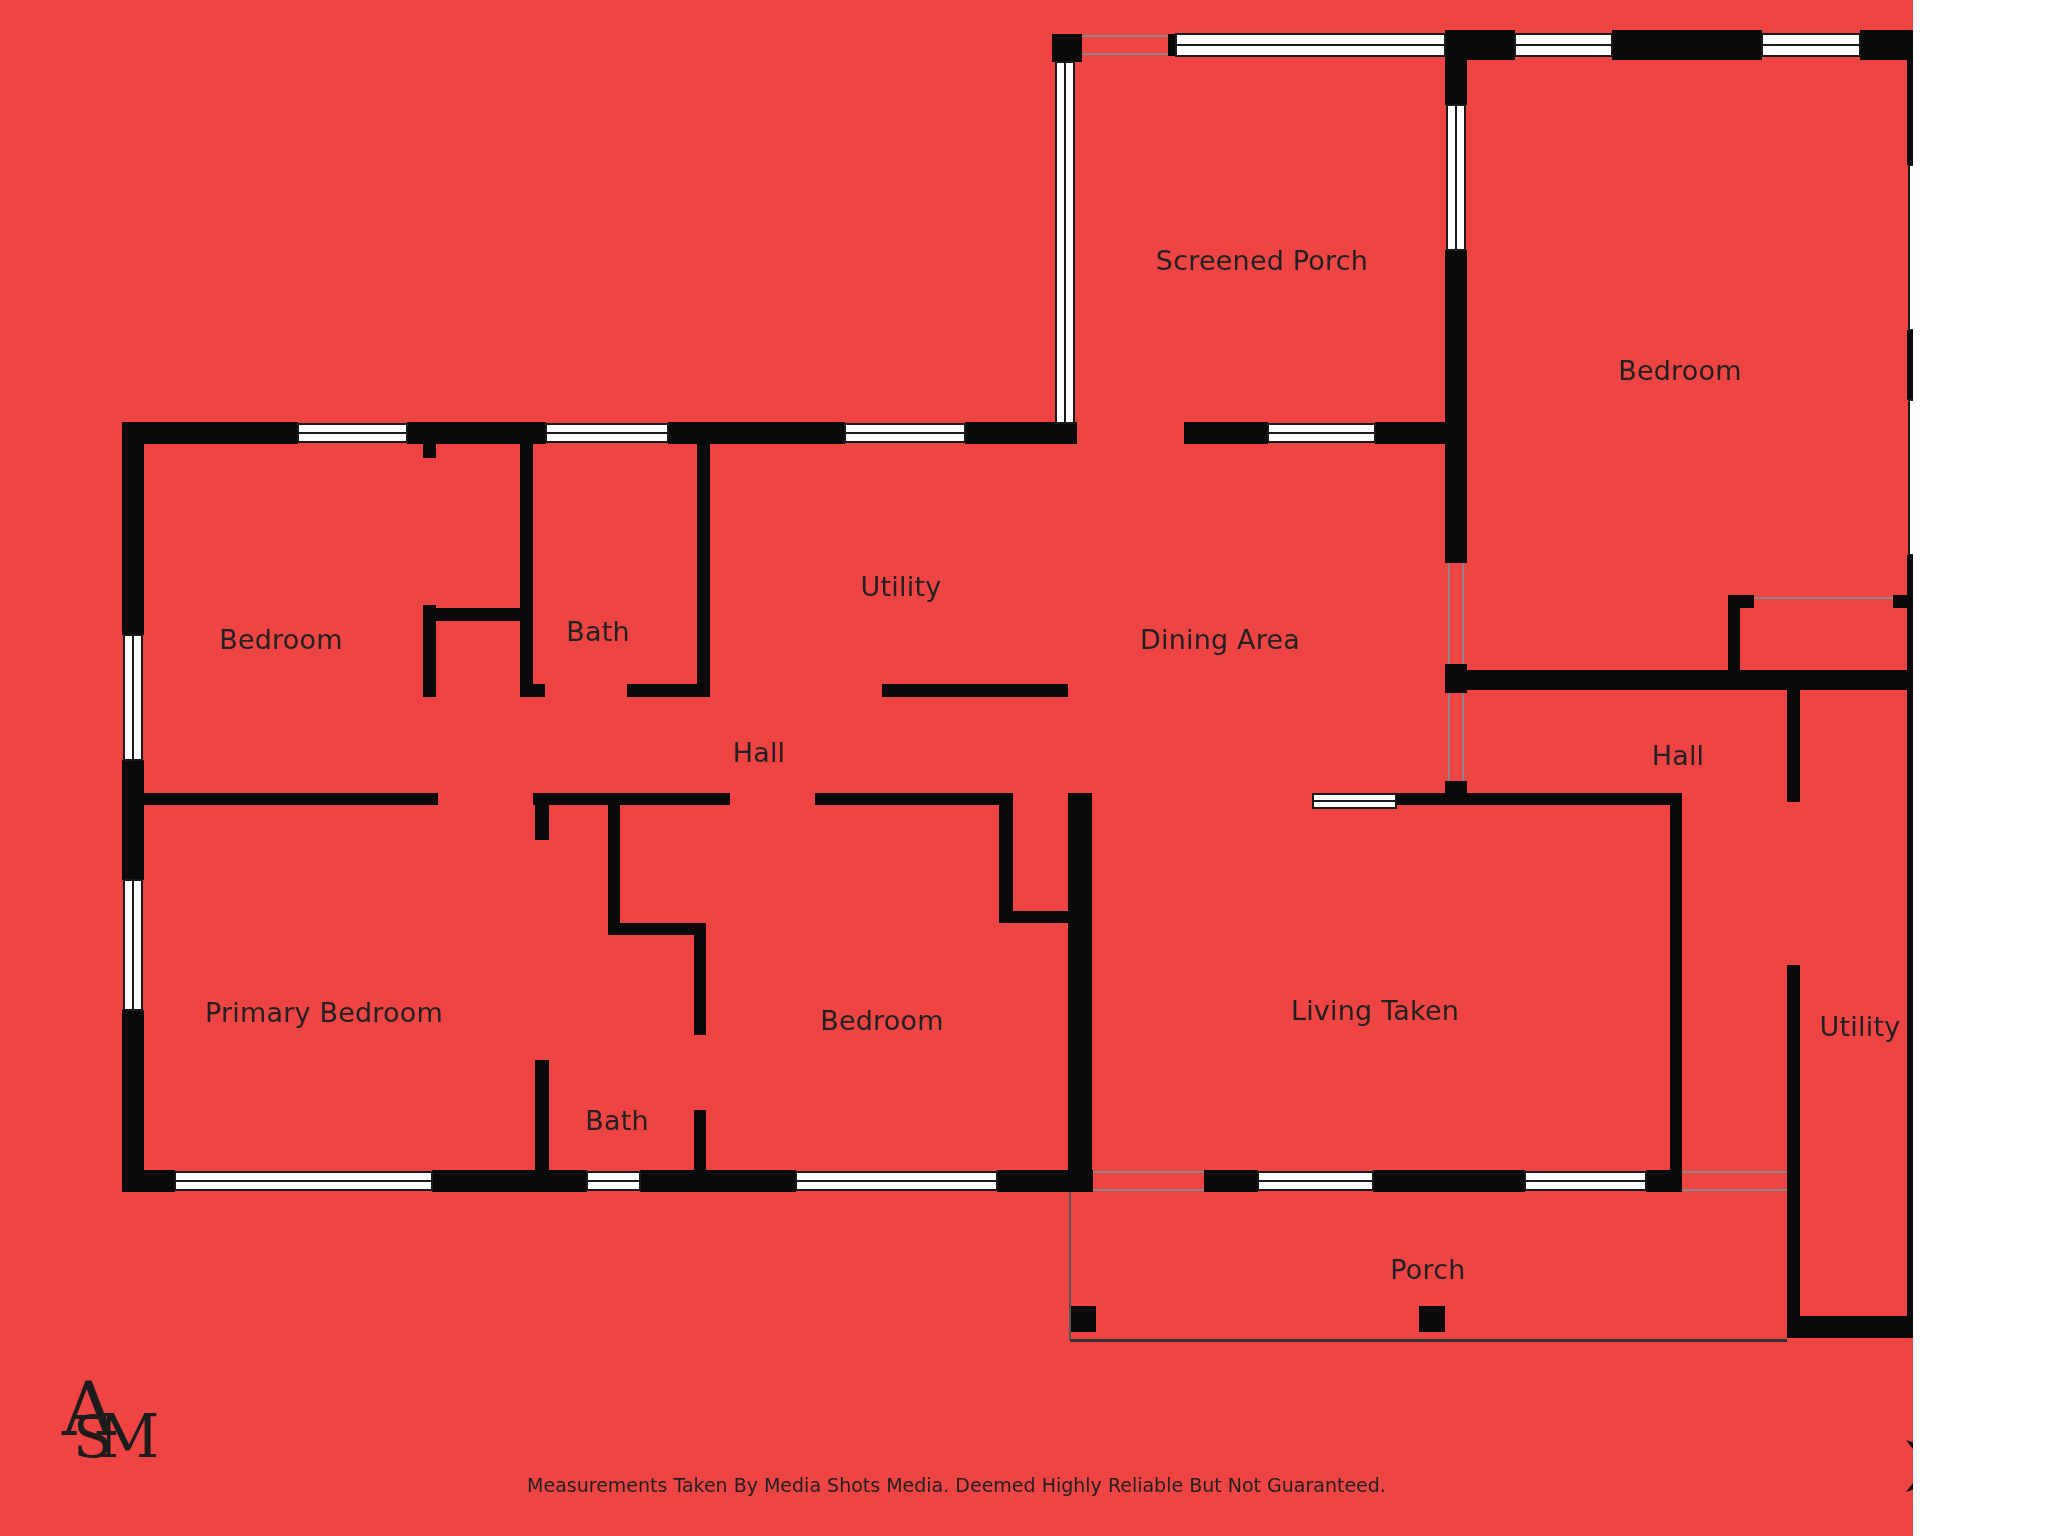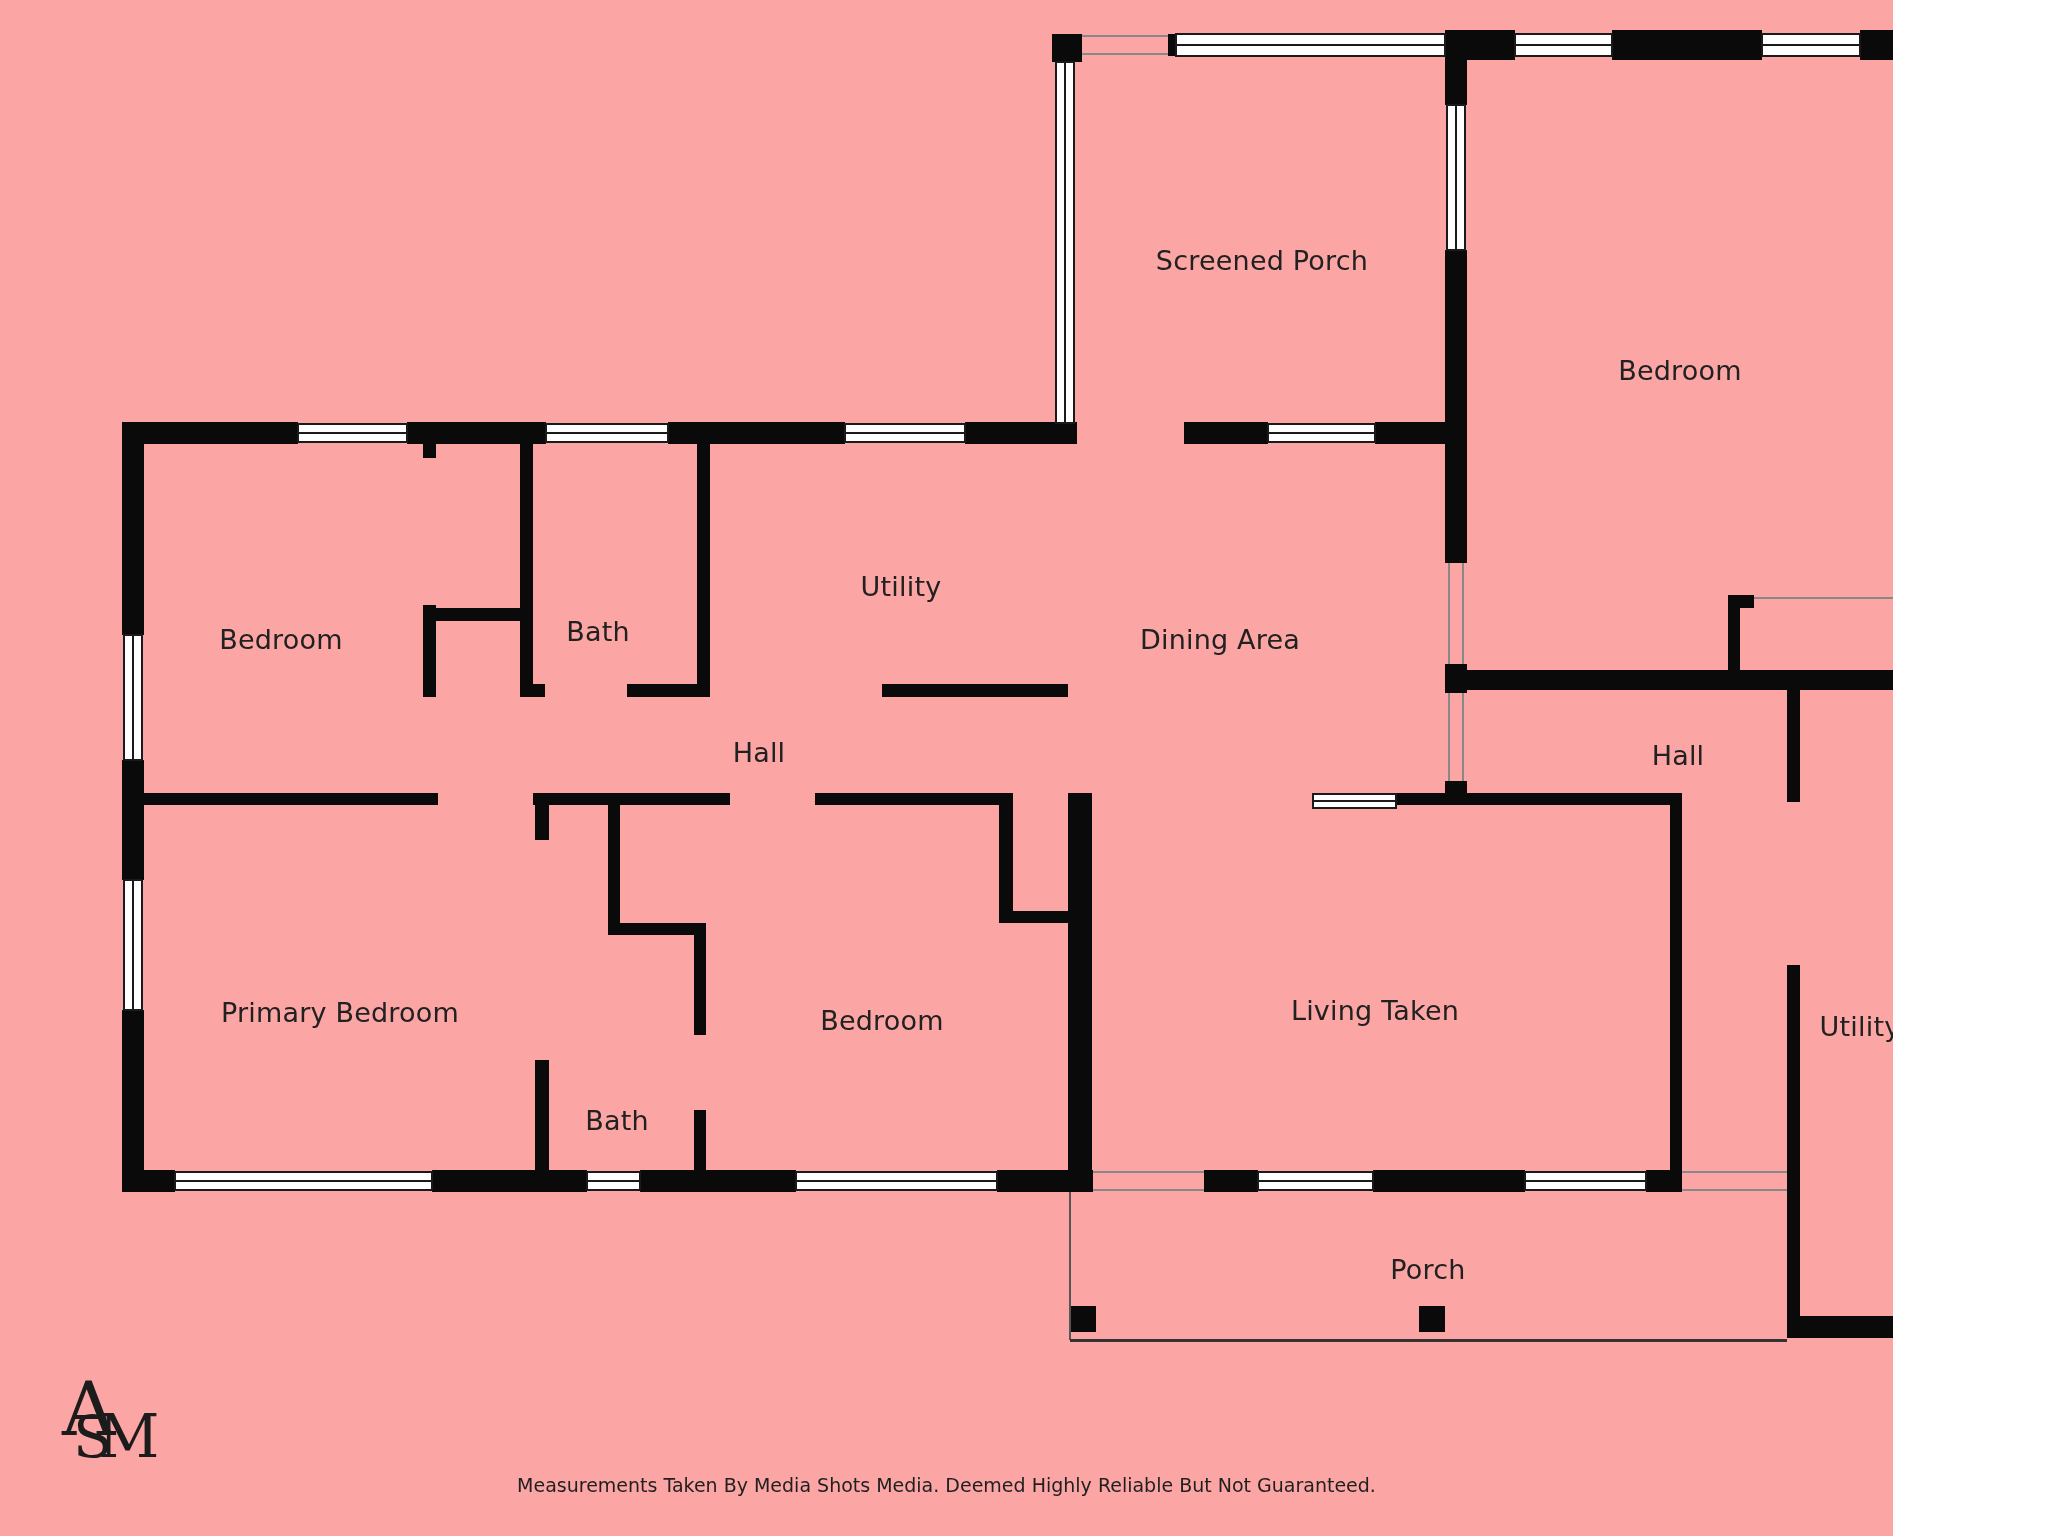--- a/index.html
+++ b/index.html
@@ -1,17 +1,17 @@
 <!DOCTYPE html>
 <html><head>
 <meta charset="utf-8">
 <style>
   html,body{margin:0;padding:0;background:#ffffff;}
-  .canvas{position:relative;width:1893px;height:1536px;background:#fca5a5;overflow:hidden;
-          font-family:"DejaVu Sans", sans-serif;}
+  .canvas{position:relative;width:1893px;height:1536px;background:#ef4444;overflow:hidden;
+          font-family:"DejaVu Sans", sans-serif;padding-left:20px;}
   .plan-svg{position:absolute;left:0;top:0;}
   .w{fill:#0a0a0a;}
   .win{fill:#ffffff;stroke:#1a1a1a;stroke-width:2;}
   .wline{stroke:#1a1a1a;stroke-width:1.5;}
   .thin{stroke:#555;stroke-width:1.5;fill:none;}
   .thin2{stroke:#333;stroke-width:3;fill:none;}
   .open{stroke:#888;stroke-width:1.2;fill:none;}
   .room-label{position:absolute;transform:translate(-50%,-50%);font-size:27px;color:#212121;
               white-space:nowrap;letter-spacing:.2px;}
   .disclaimer{position:absolute;left:0;top:1474px;width:100%;text-align:center;font-size:19px;
@@ -191,21 +191,21 @@
   </svg>
 
   <div class="room-label" style="left:1262px;top:260px">Screened Porch</div>
   <div class="room-label" style="left:1680px;top:370px">Bedroom</div>
   <div class="room-label" style="left:281px;top:639px">Bedroom</div>
   <div class="room-label" style="left:598px;top:631px">Bath</div>
   <div class="room-label" style="left:901px;top:586px">Utility</div>
   <div class="room-label" style="left:1220px;top:639px">Dining Area</div>
   <div class="room-label" style="left:759px;top:752px">Hall</div>
   <div class="room-label" style="left:1678px;top:755px">Hall</div>
-  <div class="room-label" style="left:340px;top:1012px">Primary Bedroom</div>
+  <div class="room-label" style="left:324px;top:1012px">Primary Bedroom</div>
   <div class="room-label" style="left:617px;top:1120px">Bath</div>
   <div class="room-label" style="left:882px;top:1020px">Bedroom</div>
   <div class="room-label" style="left:1375px;top:1010px">Living Taken</div>
   <div class="room-label" style="left:1860px;top:1026px">Utility</div>
   <div class="room-label" style="left:1428px;top:1269px">Porch</div>
 
   <div class="logo">
     <span class="la">A</span>
     <span class="ls">S</span>
     <span class="lm">M</span>

